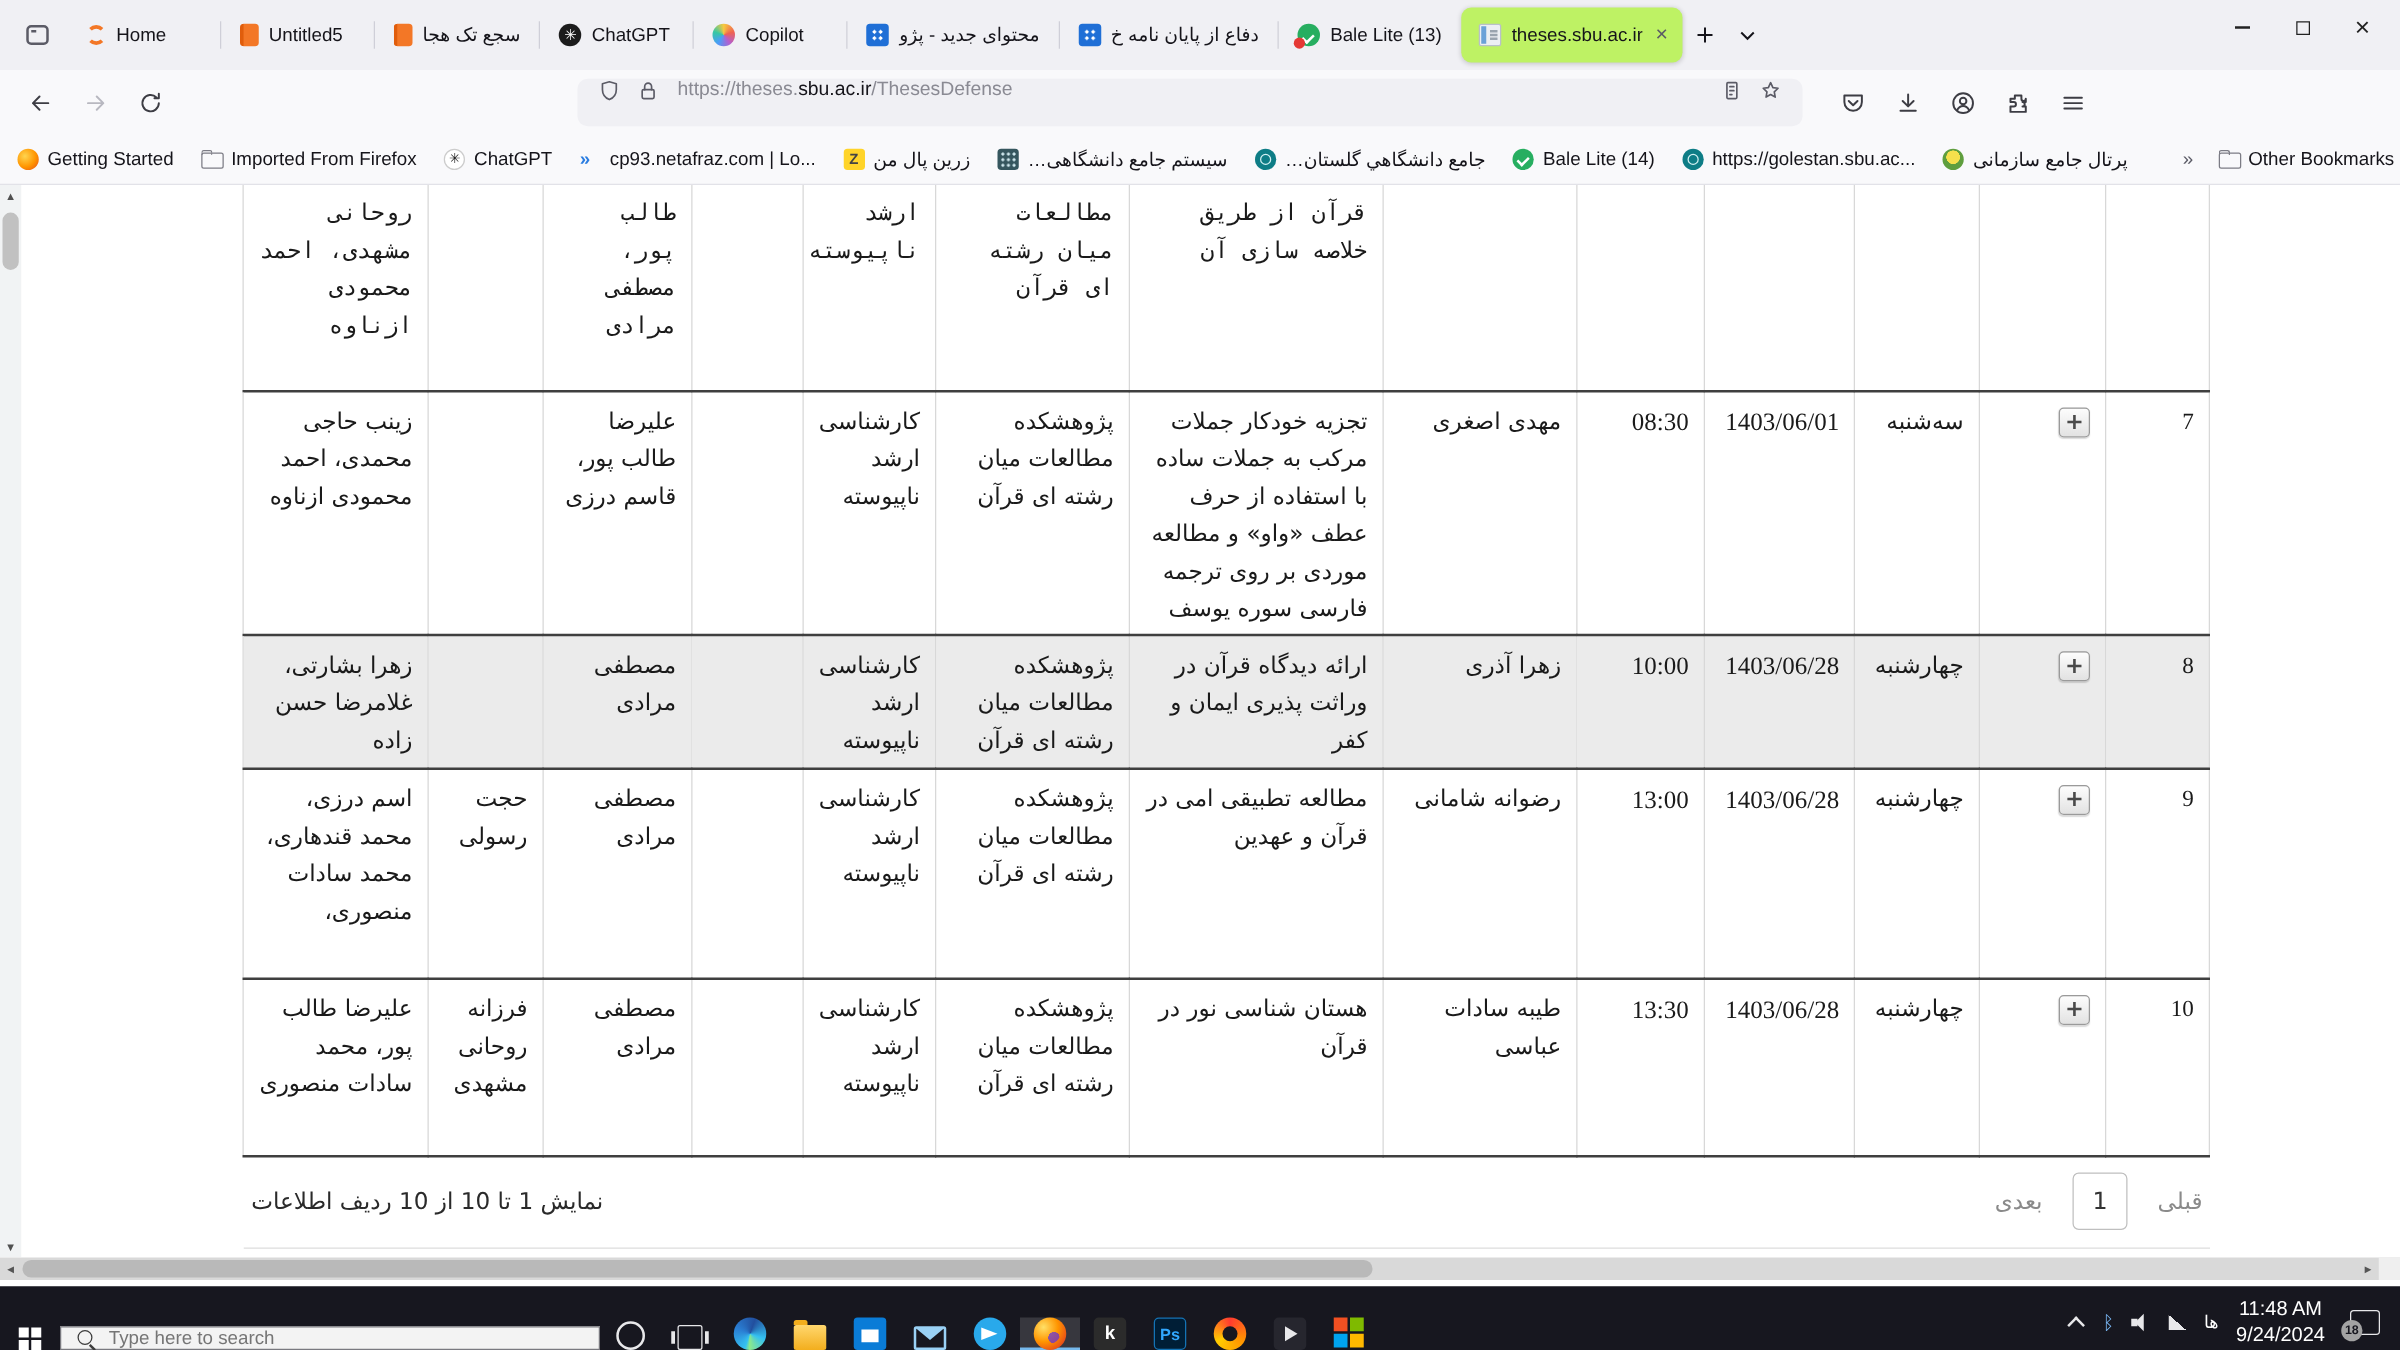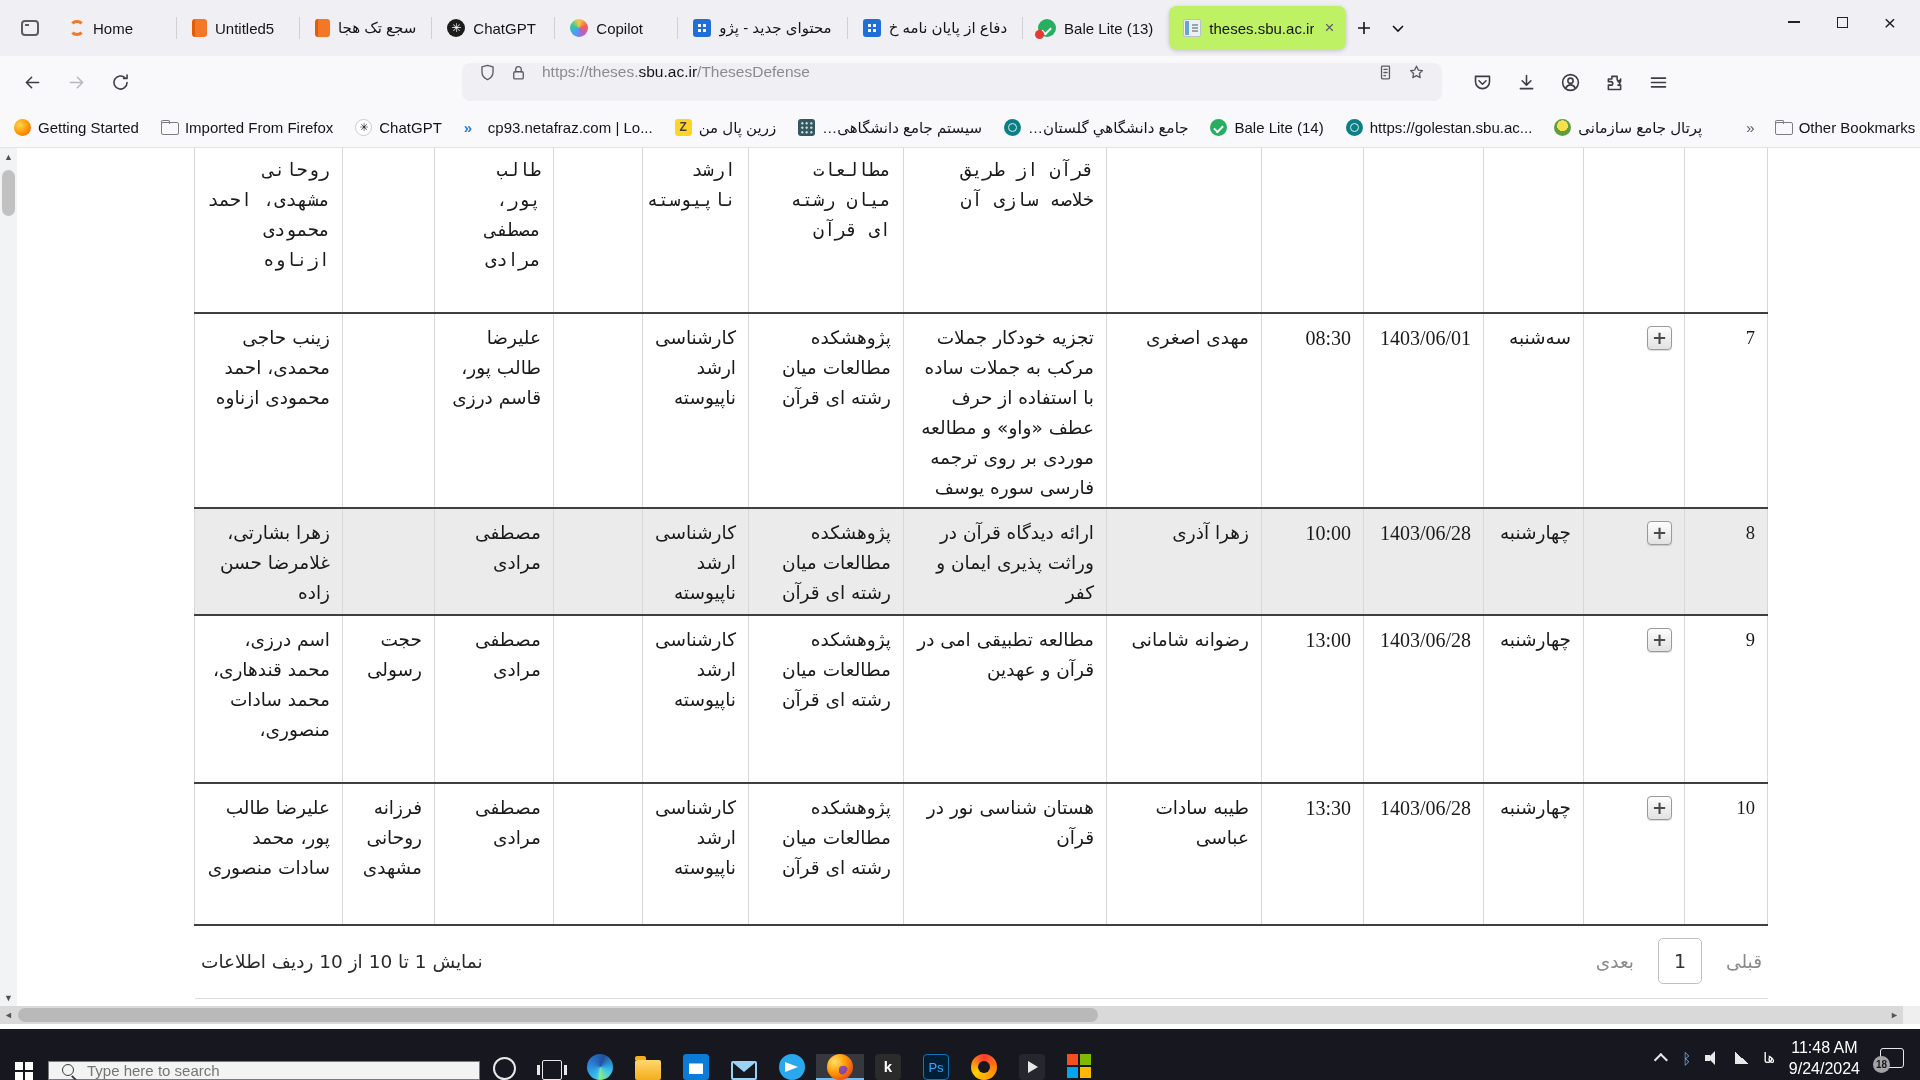--- a/index.html
+++ b/index.html
@@ -139,21 +139,21 @@
   .ti-folder::before { content:""; position:absolute; top:-4px; left:0; width:11px; height:4px; background:#f3ae1d; border-radius:2px 2px 0 0; }
   .ti-store { background:#0a7cd7; border-radius:3px; }
   .ti-store::after { content:""; position:absolute; inset:7px 6px 6px; background:#fff; clip-path:polygon(0 20%,100% 20%,100% 100%,0 100%); }
   .ti-mail { background:transparent; border:2px solid #9ad1f5; height:19px; margin-top:4px; border-radius:2px; }
   .ti-mail::after { content:""; position:absolute; left:-1px; top:-1px; border-left:12px solid transparent; border-right:12px solid transparent; border-top:10px solid #9ad1f5; }
   .ti-telegram { border-radius:50%; background:#29a9eb; }
   .ti-telegram::after { content:""; position:absolute; left:6px; top:8px; width:0; height:0; border-left:13px solid #fff; border-top:5px solid transparent; border-bottom:5px solid transparent; }
   .ti-firefox { border-radius:50%; background:radial-gradient(circle at 30% 30%, #ffe066, #ff9500 45%, #e64a19 80%, #b androgen); background:radial-gradient(circle at 30% 30%, #ffe066, #ff9500 45%, #e64a19 80%); }
   .ti-firefox::after { content:""; position:absolute; inset:5px; border-radius:50%; background:radial-gradient(circle at 70% 70%, #5d2ee0 0 28%, transparent 30%); opacity:.7; }
   .ti-k { background:#2b2b2b; color:#fff; font-weight:bold; font-size:15px; text-align:center; line-height:26px; }
-  .ti-ps { background:#001e36; color:#31a8ff; font-weight:normal; font-size:13px; text-align:center; line-height:26px; border:1px solid #1473b5; }
+  .ti-ps { background:#001e36; color:#31a8ff; font-weight:bold; font-size:13px; text-align:center; line-height:26px; border:1px solid #1473b5; }
   .ti-swirl { border-radius:50%; background:conic-gradient(#ff3b30,#ff9500,#ffcc00,#ff3b30); }
   .ti-swirl::after { content:""; position:absolute; inset:7px; border-radius:50%; background:#17171f; }
   .ti-media { background:#26262e; }
   .ti-media::after { content:""; position:absolute; left:9px; top:7px; border-left:10px solid #e8e8ea; border-top:6px solid transparent; border-bottom:6px solid transparent; }
   .ti-grid { display:grid; grid-template-columns:11px 11px; grid-template-rows:11px 11px; gap:2px; border-radius:0; }
   .ti-grid span:nth-child(1){background:#f25022;} .ti-grid span:nth-child(2){background:#7fba00;}
   .ti-grid span:nth-child(3){background:#00a4ef;} .ti-grid span:nth-child(4){background:#ffb900;}
   .tray { margin-left:auto; display:flex; align-items:center; gap:14px; padding:0 10px; }
   .trayicon { color:#e8e8ea; font-size:14px; }
   .chev { width:10px; height:10px; border-left:2px solid #e8e8ea; border-top:2px solid #e8e8ea; transform:rotate(45deg) translateY(3px); }

